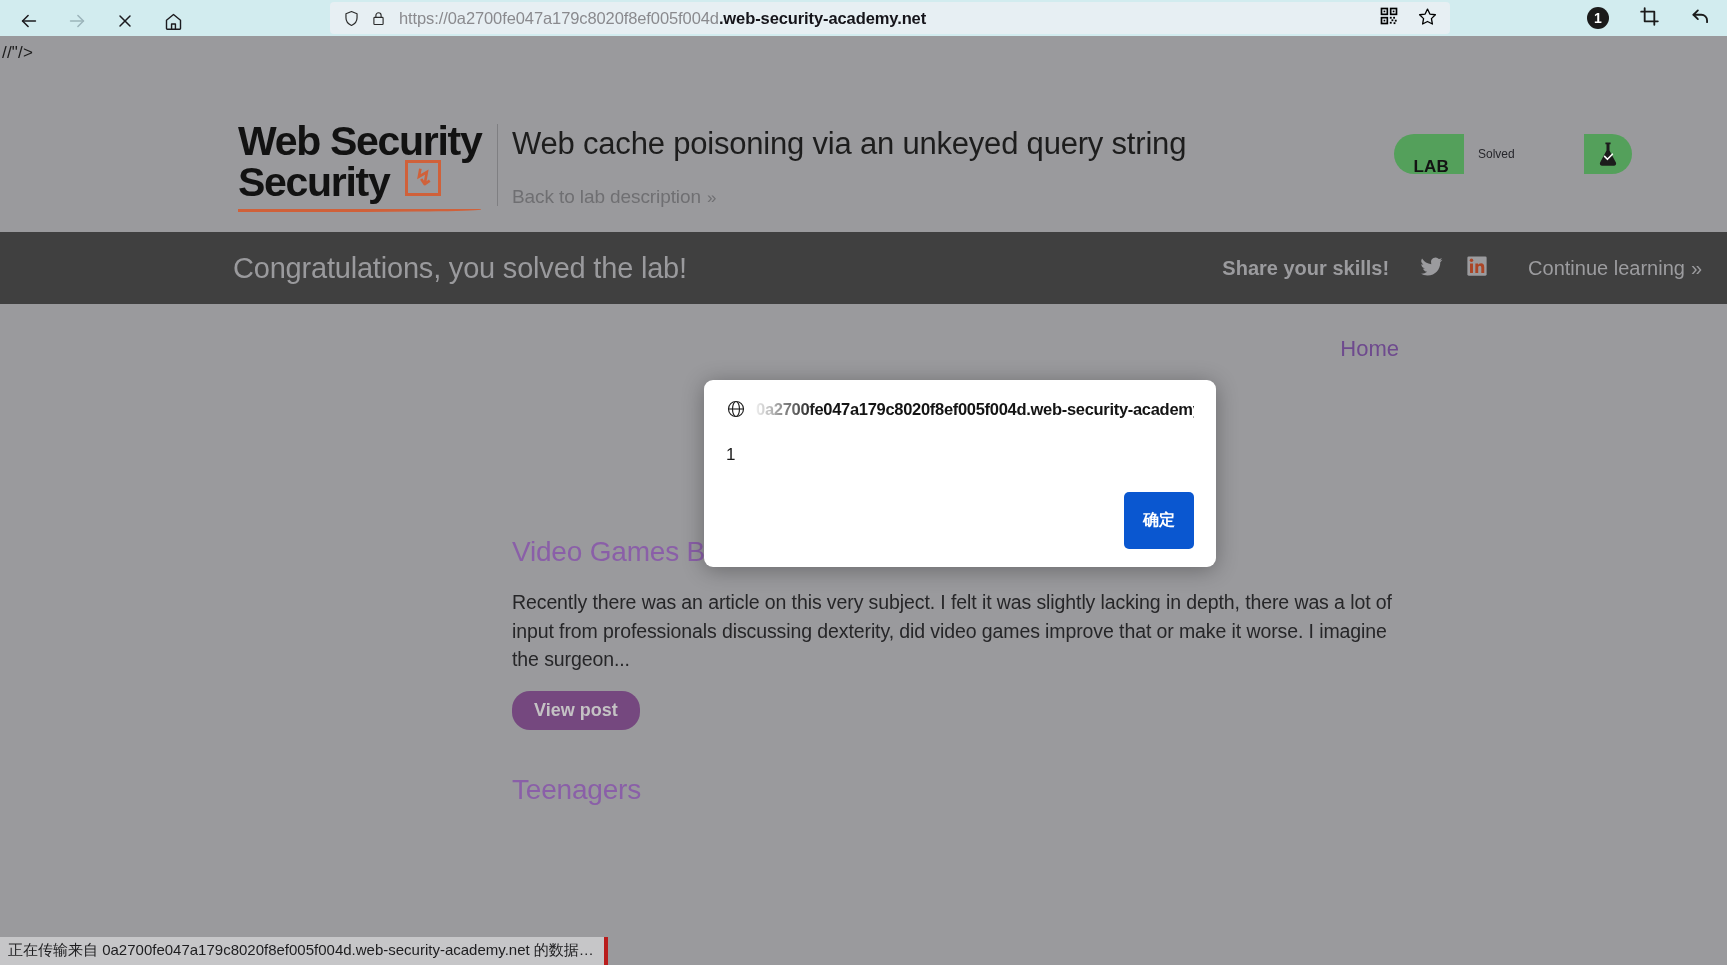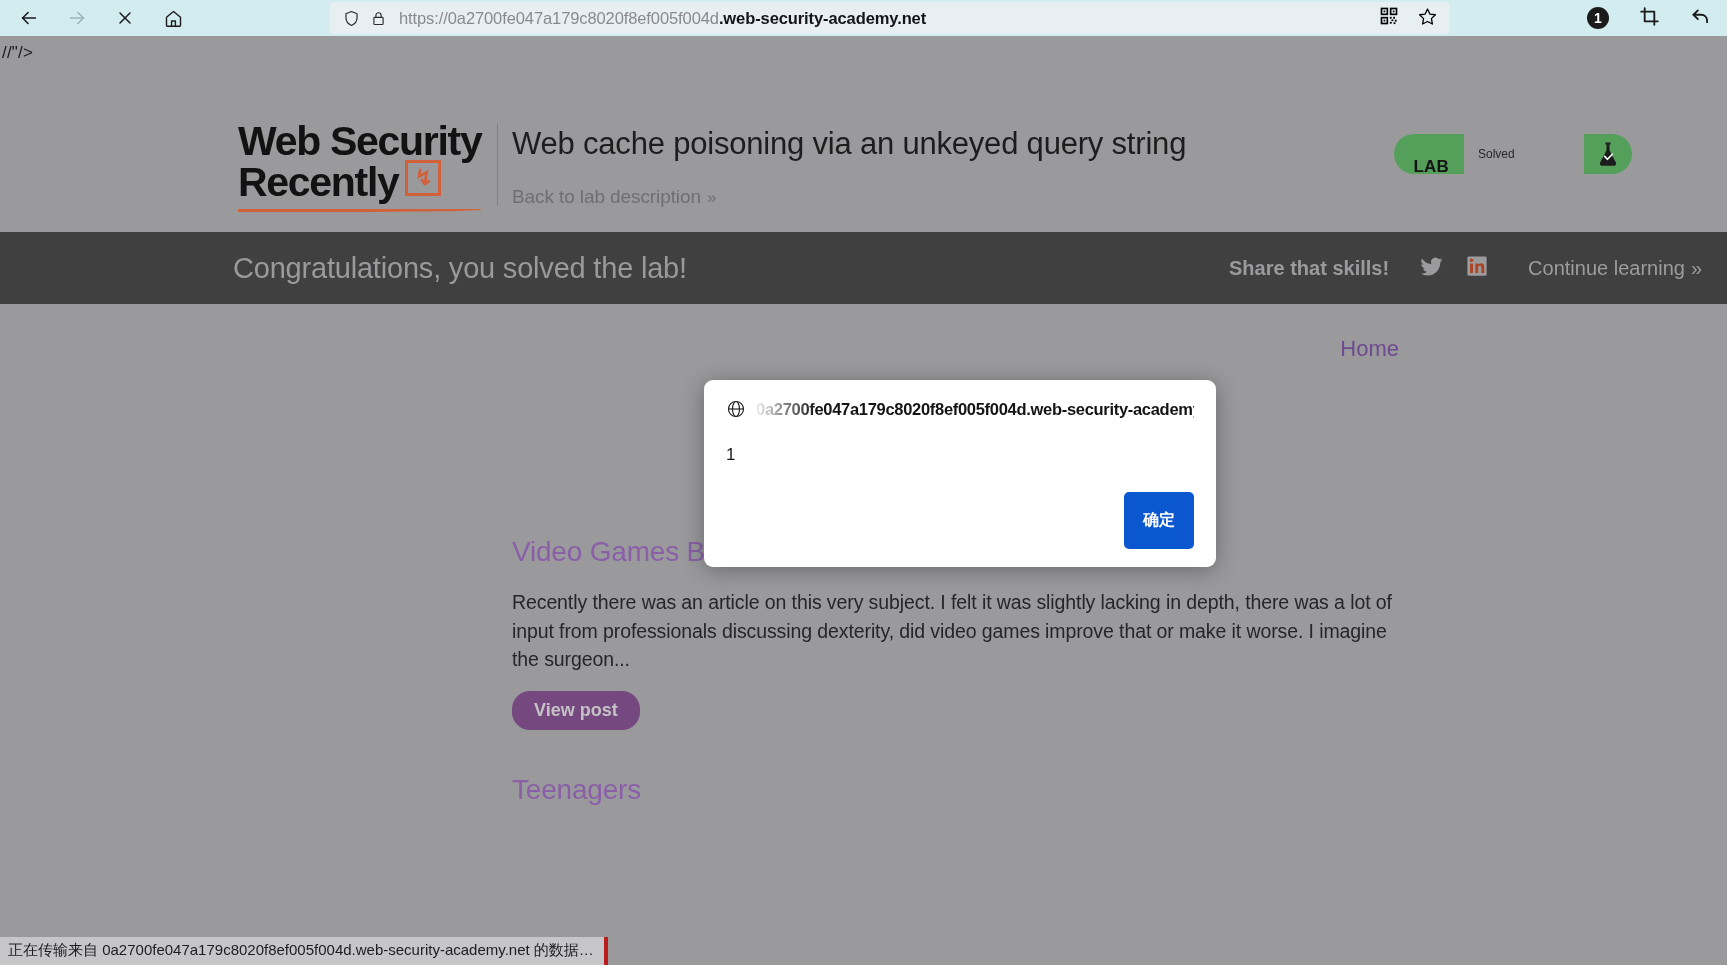--- a/index.html
+++ b/index.html
@@ -9,21 +9,21 @@
     overflow: hidden;
     background: #9a9a9d;
   }
   #root { position: relative; width: 1727px; height: 965px; }
 
   
   .browser-bar {
     position: absolute; top: 0; left: 0;
     width: 1727px; height: 36px;
     background: #d2ecef;
-    display: flex; align-items: center;
+    display: flex; align-items: flex-end;
   }
   .nav-btns { display: flex; align-items: center; padding-left: 12px; gap: 14px; }
   .nav-btn {
     width: 34px; height: 30px;
     display: flex; align-items: center; justify-content: center;
     color: #1c1b1f;
   }
   .nav-btn.disabled { color: #9cb5bb; }
   .nav-btn svg { display:block; }
 
@@ -333,21 +333,21 @@
   </div>
 
   <div class="viewport">
 
     <div class="stray-text">//"/&gt;</div>
 
     <div class="academy-header">
       <div class="logo-block">
         <div class="logo-line1">Web Security</div>
         <div class="logo-line2">
-          <span>Recently</span>
+          <span>Security</span>
           <span class="logo-mark">
               <span>↯</span>
             </span>
           <span class="logo-swoosh"></span>
         </div>
       </div>
       <div class="logo-divider"></div>
 
       <div class="lab-title">Web cache poisoning via an unkeyed query string</div>
       <div class="back-link">
@@ -362,21 +362,21 @@
               <path d="M9.4 1.6h5.2v1.7h-1.1v6.1l6.4 12.2c.8 1.5-.3 3.2-2 3.2H6.1c-1.7 0-2.8-1.7-2-3.2l6.4-12.2V3.3H9.4z"></path>
               <path d="M8.6 15.4l2.8 2.9 5-5.1" stroke="#ffffff" stroke-width="1.6" fill="none" stroke-linecap="round" stroke-linejoin="round"></path>
             </svg>
         </div>
       </div>
     </div>
 
     <div class="banner">
       <div class="banner-title">Congratulations, you solved the lab!</div>
       <div class="banner-right">
-        <span class="share-label">Share that skills!</span>
+        <span class="share-label">Share your skills!</span>
         <span class="social">
           <span>
             <svg width="25" height="25" viewBox="0 0 24 24" fill="#9b9b9e">
                 <path d="M22.5 5.5c-.8.35-1.6.6-2.5.7a4.3 4.3 0 0 0 1.9-2.4c-.85.5-1.8.87-2.8 1.07A4.32 4.32 0 0 0 11.7 8.8c0 .34.04.67.1.98A12.25 12.25 0 0 1 2.9 4.4a4.3 4.3 0 0 0 1.33 5.76c-.7-.02-1.37-.22-1.95-.54v.06a4.32 4.32 0 0 0 3.46 4.23c-.63.17-1.3.2-1.95.07a4.33 4.33 0 0 0 4.04 3A8.68 8.68 0 0 1 1.5 18.8a12.22 12.22 0 0 0 6.62 1.94c7.95 0 12.3-6.58 12.3-12.3l-.01-.56a8.76 8.76 0 0 0 2.09-2.38z"></path>
               </svg>
           </span>
           <span>
             <svg width="22" height="22" viewBox="0 0 24 24">
                 <rect x="1.5" y="1.5" width="21" height="21" rx="1.5" fill="#9b9b9e"></rect>
                 <rect x="4.4" y="9.3" width="3.2" height="10.3" fill="#ab4526"></rect>

